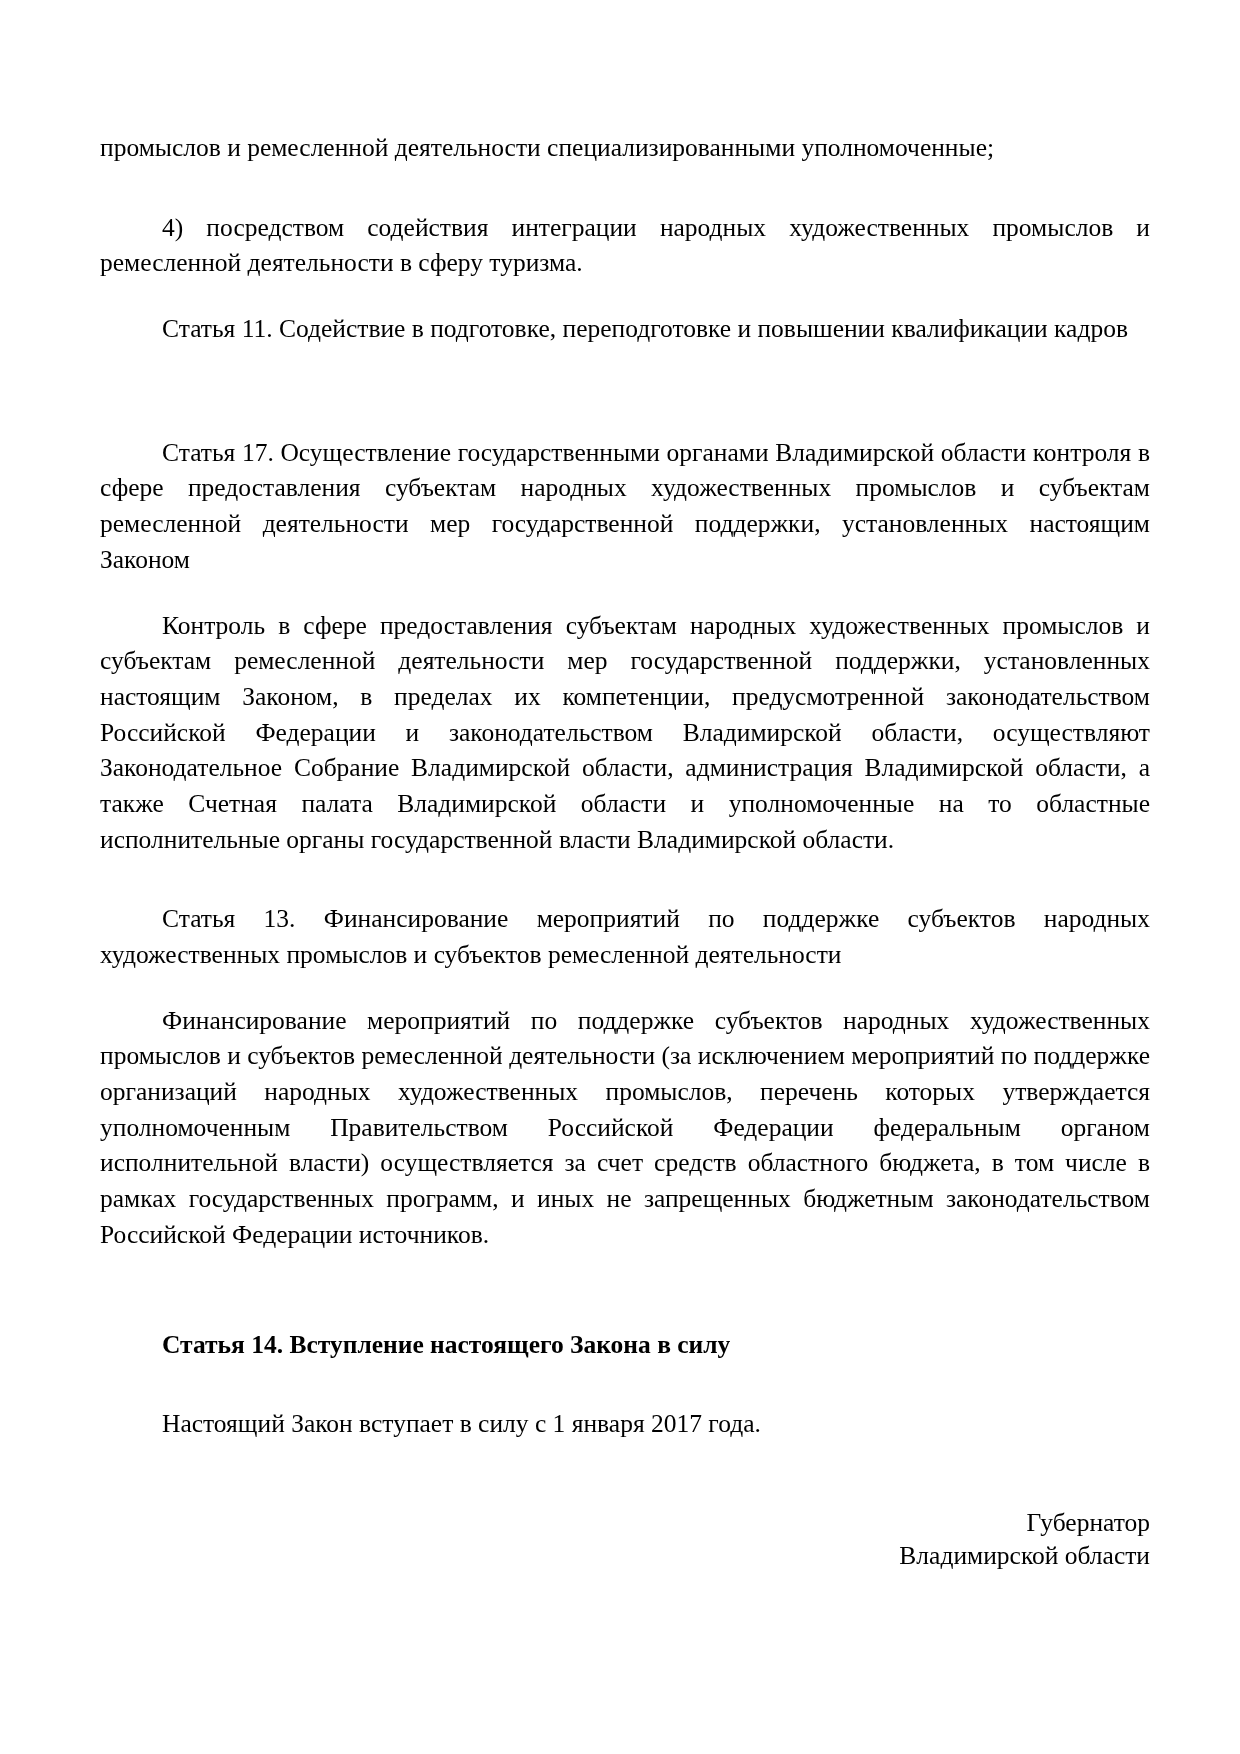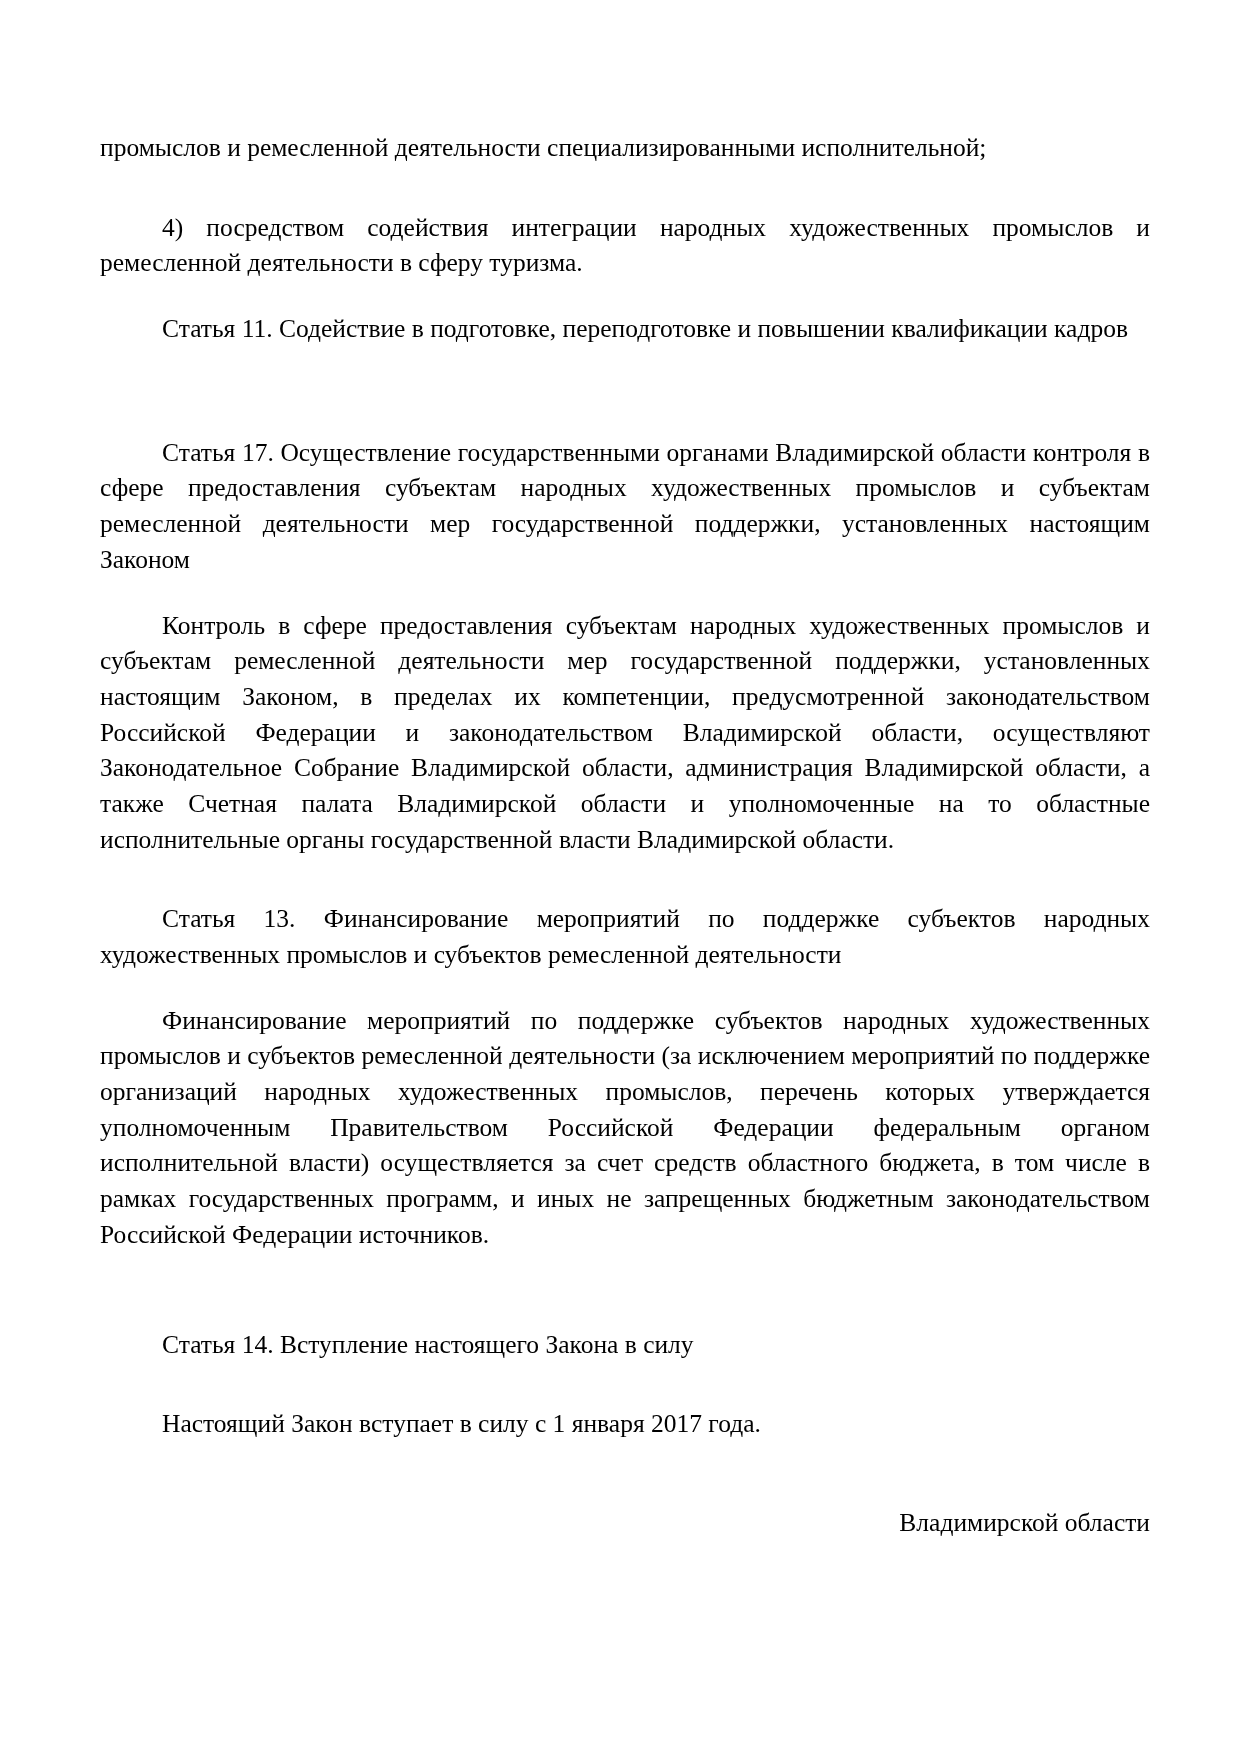--- a/index.html
+++ b/index.html
@@ -41,21 +41,21 @@
   }
   .heading {
     font-weight: normal;
     font-size: 25.5px;
     line-height: 1.40;
     text-align: justify;
     text-indent: 62px;
     margin: 0;
   }
   .heading-short {
-    font-weight: normal;
+    font-weight: bold;
     font-size: 25.5px;
     line-height: 1.40;
     text-align: left;
     text-indent: 62px;
     margin: 0;
   }
   .gap-sm { height: 22px; }
   .gap-md { height: 30px; }
   .gap-lg { height: 44px; }
   .gap-xl { height: 58px; }
@@ -70,21 +70,21 @@
   .signature-block div {
     white-space: nowrap;
   }
 </style>
 </head>
 <body>
 
 <div class="page">
   <div class="doc-body">
 
-    <p class="para">промыслов и ремесленной деятельности специализированными исполнительной;</p>
+    <p class="para">промыслов и ремесленной деятельности специализированными уполномоченные;</p>
 
     <div class="gap-sm"></div>
 
 
     <div class="gap-sm"></div>
 
     <p class="para-indent">4) посредством содействия интеграции народных художественных промыслов и ремесленной деятельности в сферу туризма.</p>
 
     <div class="gap-md"></div>
 
@@ -111,18 +111,19 @@
 
     <div class="gap-xxl"></div>
 
     <p class="heading-short">Статья 14. Вступление настоящего Закона в силу</p>
 
     <div class="gap-lg"></div>
 
     <p class="para-indent">Настоящий Закон вступает в силу с 1 января 2017 года.</p>
 
     <div class="signature-block">
+      <div>Губернатор</div>
       <div>Владимирской области</div>
 
     </div>
 
   </div>
 </div>
 
 </body></html>

